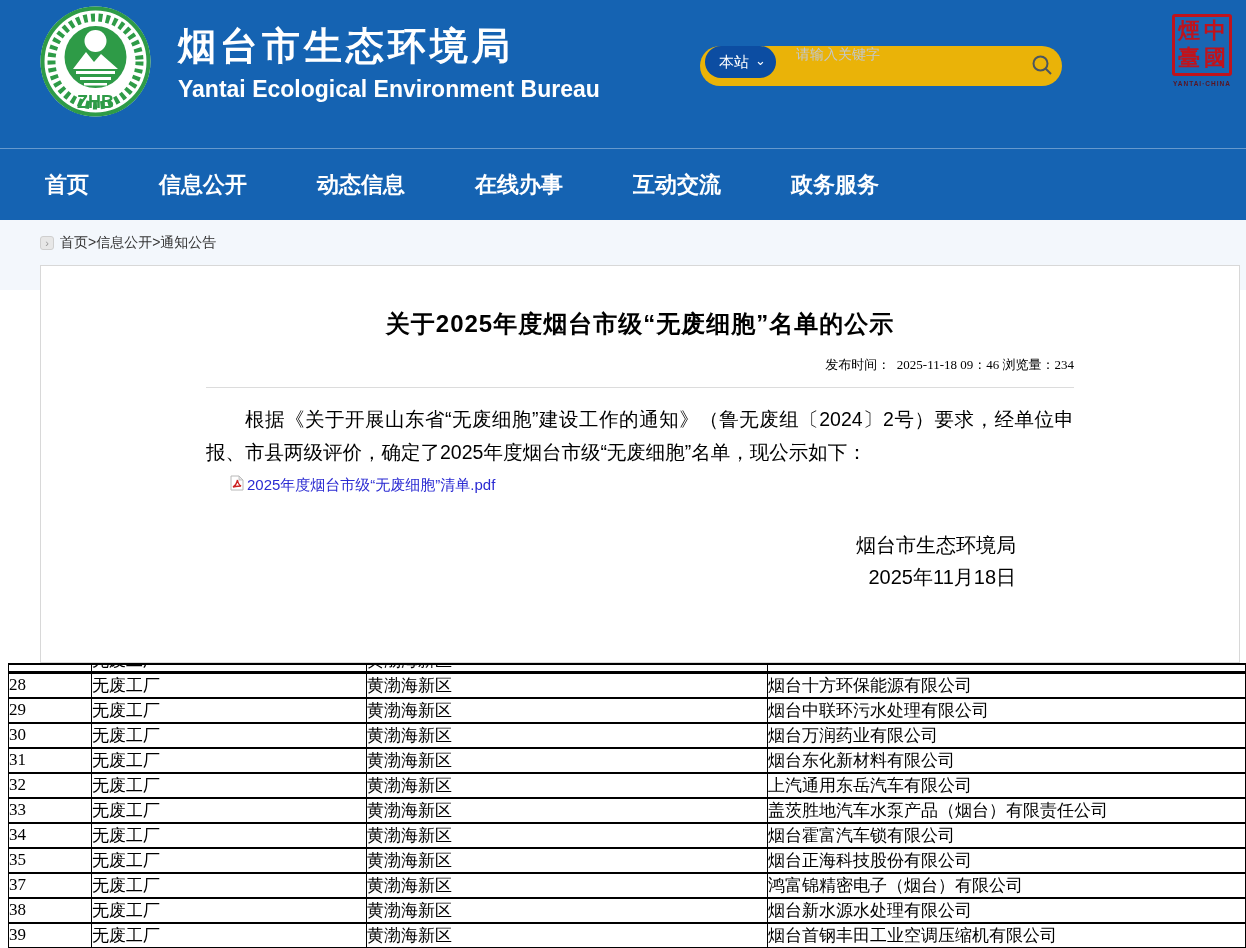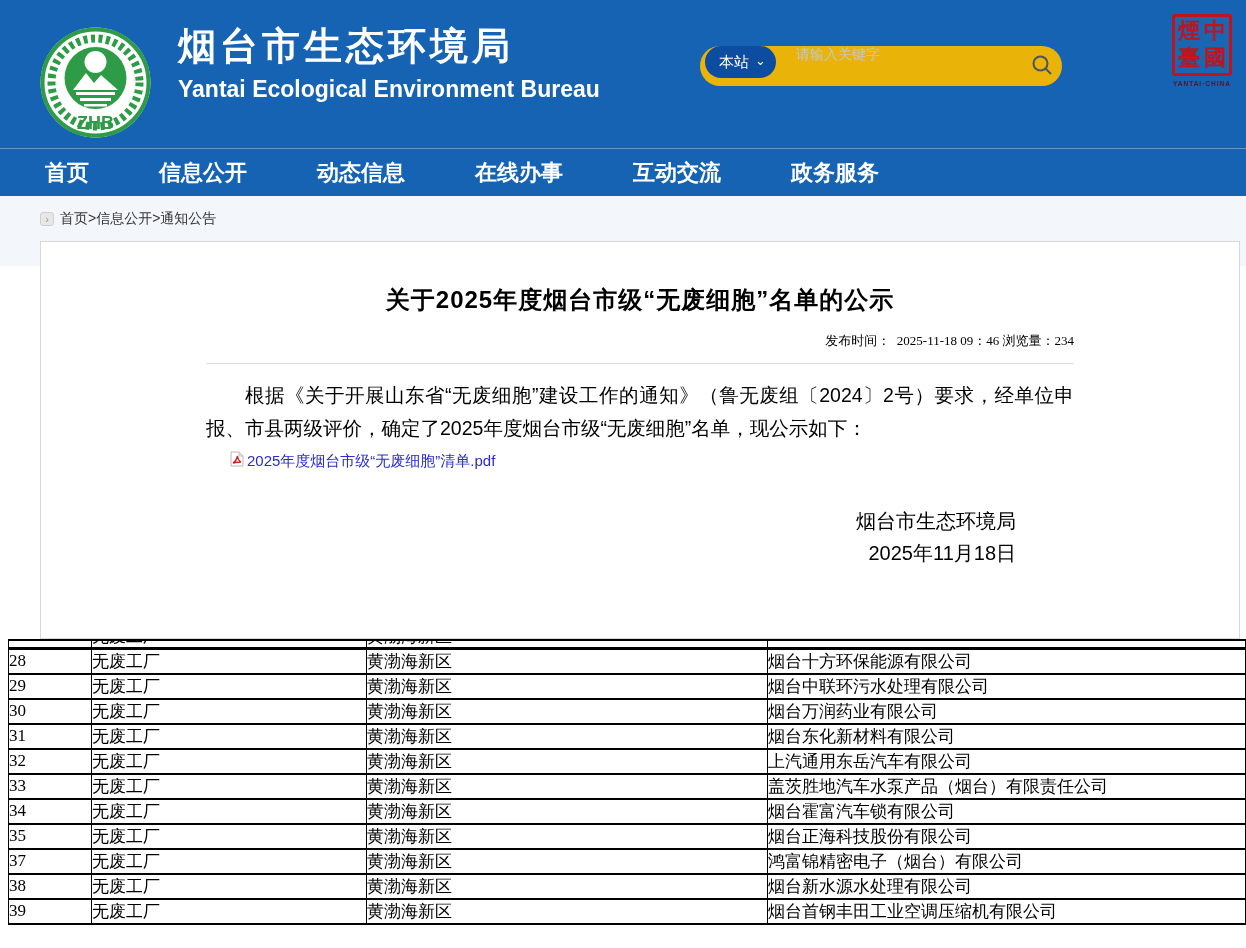--- a/index.html
+++ b/index.html
@@ -1,21 +1,21 @@
 <!DOCTYPE html>
 <html><head>
 <meta charset="utf-8">
 <style>
   * { margin:0; padding:0; box-sizing:border-box; }
   html,body { width:1246px; height:948px; overflow:hidden; background:#fff;
     font-family:"Liberation Sans", sans-serif; }
 
   
   .header { position:relative; height:148px; background:#1563b2; }
-  .logo { position:absolute; left:38px; top:25px; width:115px; height:115px; }
+  .logo { position:absolute; left:38px; top:4px; width:115px; height:115px; }
   .titles { position:absolute; left:178px; top:24px; color:#fff; }
   .title-zh { font-size:38px; font-weight:bold; letter-spacing:4px; line-height:44px; }
   .title-en { font-size:23px; font-weight:bold; line-height:34px; margin-top:4px; }
 
   .searchbar { position:absolute; left:700px; top:46px; width:362px; height:40px;
     background:#eab308; border-radius:20px; display:flex; align-items:flex-start; }
   .scope-pill { margin-left:5px; height:32px; min-width:66px; padding:0 10px 0 14px;
     background:#0c4da2; border-radius:16px; color:#fff; font-size:15px;
     display:flex; align-items:center; gap:6px; cursor:pointer; }
   .scope-caret { font-size:13px; line-height:1; transform:translateY(-2px); }
@@ -28,21 +28,21 @@
   .seal { position:absolute; right:12px; top:14px; width:64px; text-align:center; }
   .seal-box { width:60px; height:62px; margin:0 auto; border:3px solid #c0131c;
     border-radius:3px; display:grid; grid-template-columns:1fr 1fr; padding:1px;
     background:rgba(255,255,255,0.02); }
   .seal-box span { color:#c0131c; font-family:"Liberation Serif", serif;
     font-weight:bold; font-size:22px; line-height:26px; }
   .seal-caption { margin-top:4px; color:#5a1420; font-size:6.5px; letter-spacing:1px;
     font-weight:bold; }
 
   
-  .nav { height:48px; background:#1563b2; border-top:1px solid rgba(255,255,255,.35);
+  .nav { height:72px; background:#1563b2; border-top:1px solid rgba(255,255,255,.35);
     display:flex; align-items:center; padding-left:45px; gap:70px; }
   .nav-item { color:#fff; font-size:22px; font-weight:bold; cursor:pointer; white-space:nowrap; }
 
   
   .strip { height:70px; background:#f3f7fc; }
   .breadcrumb { display:flex; align-items:center; gap:6px; padding:14px 0 0 40px;
     font-size:14px; color:#333; }
   .crumb-icon { width:14px; height:14px; background:#e7e7e7; border:1px solid #cfcfcf;
     border-radius:3px; color:#999; font-size:11px; line-height:12px; text-align:center; }
 

